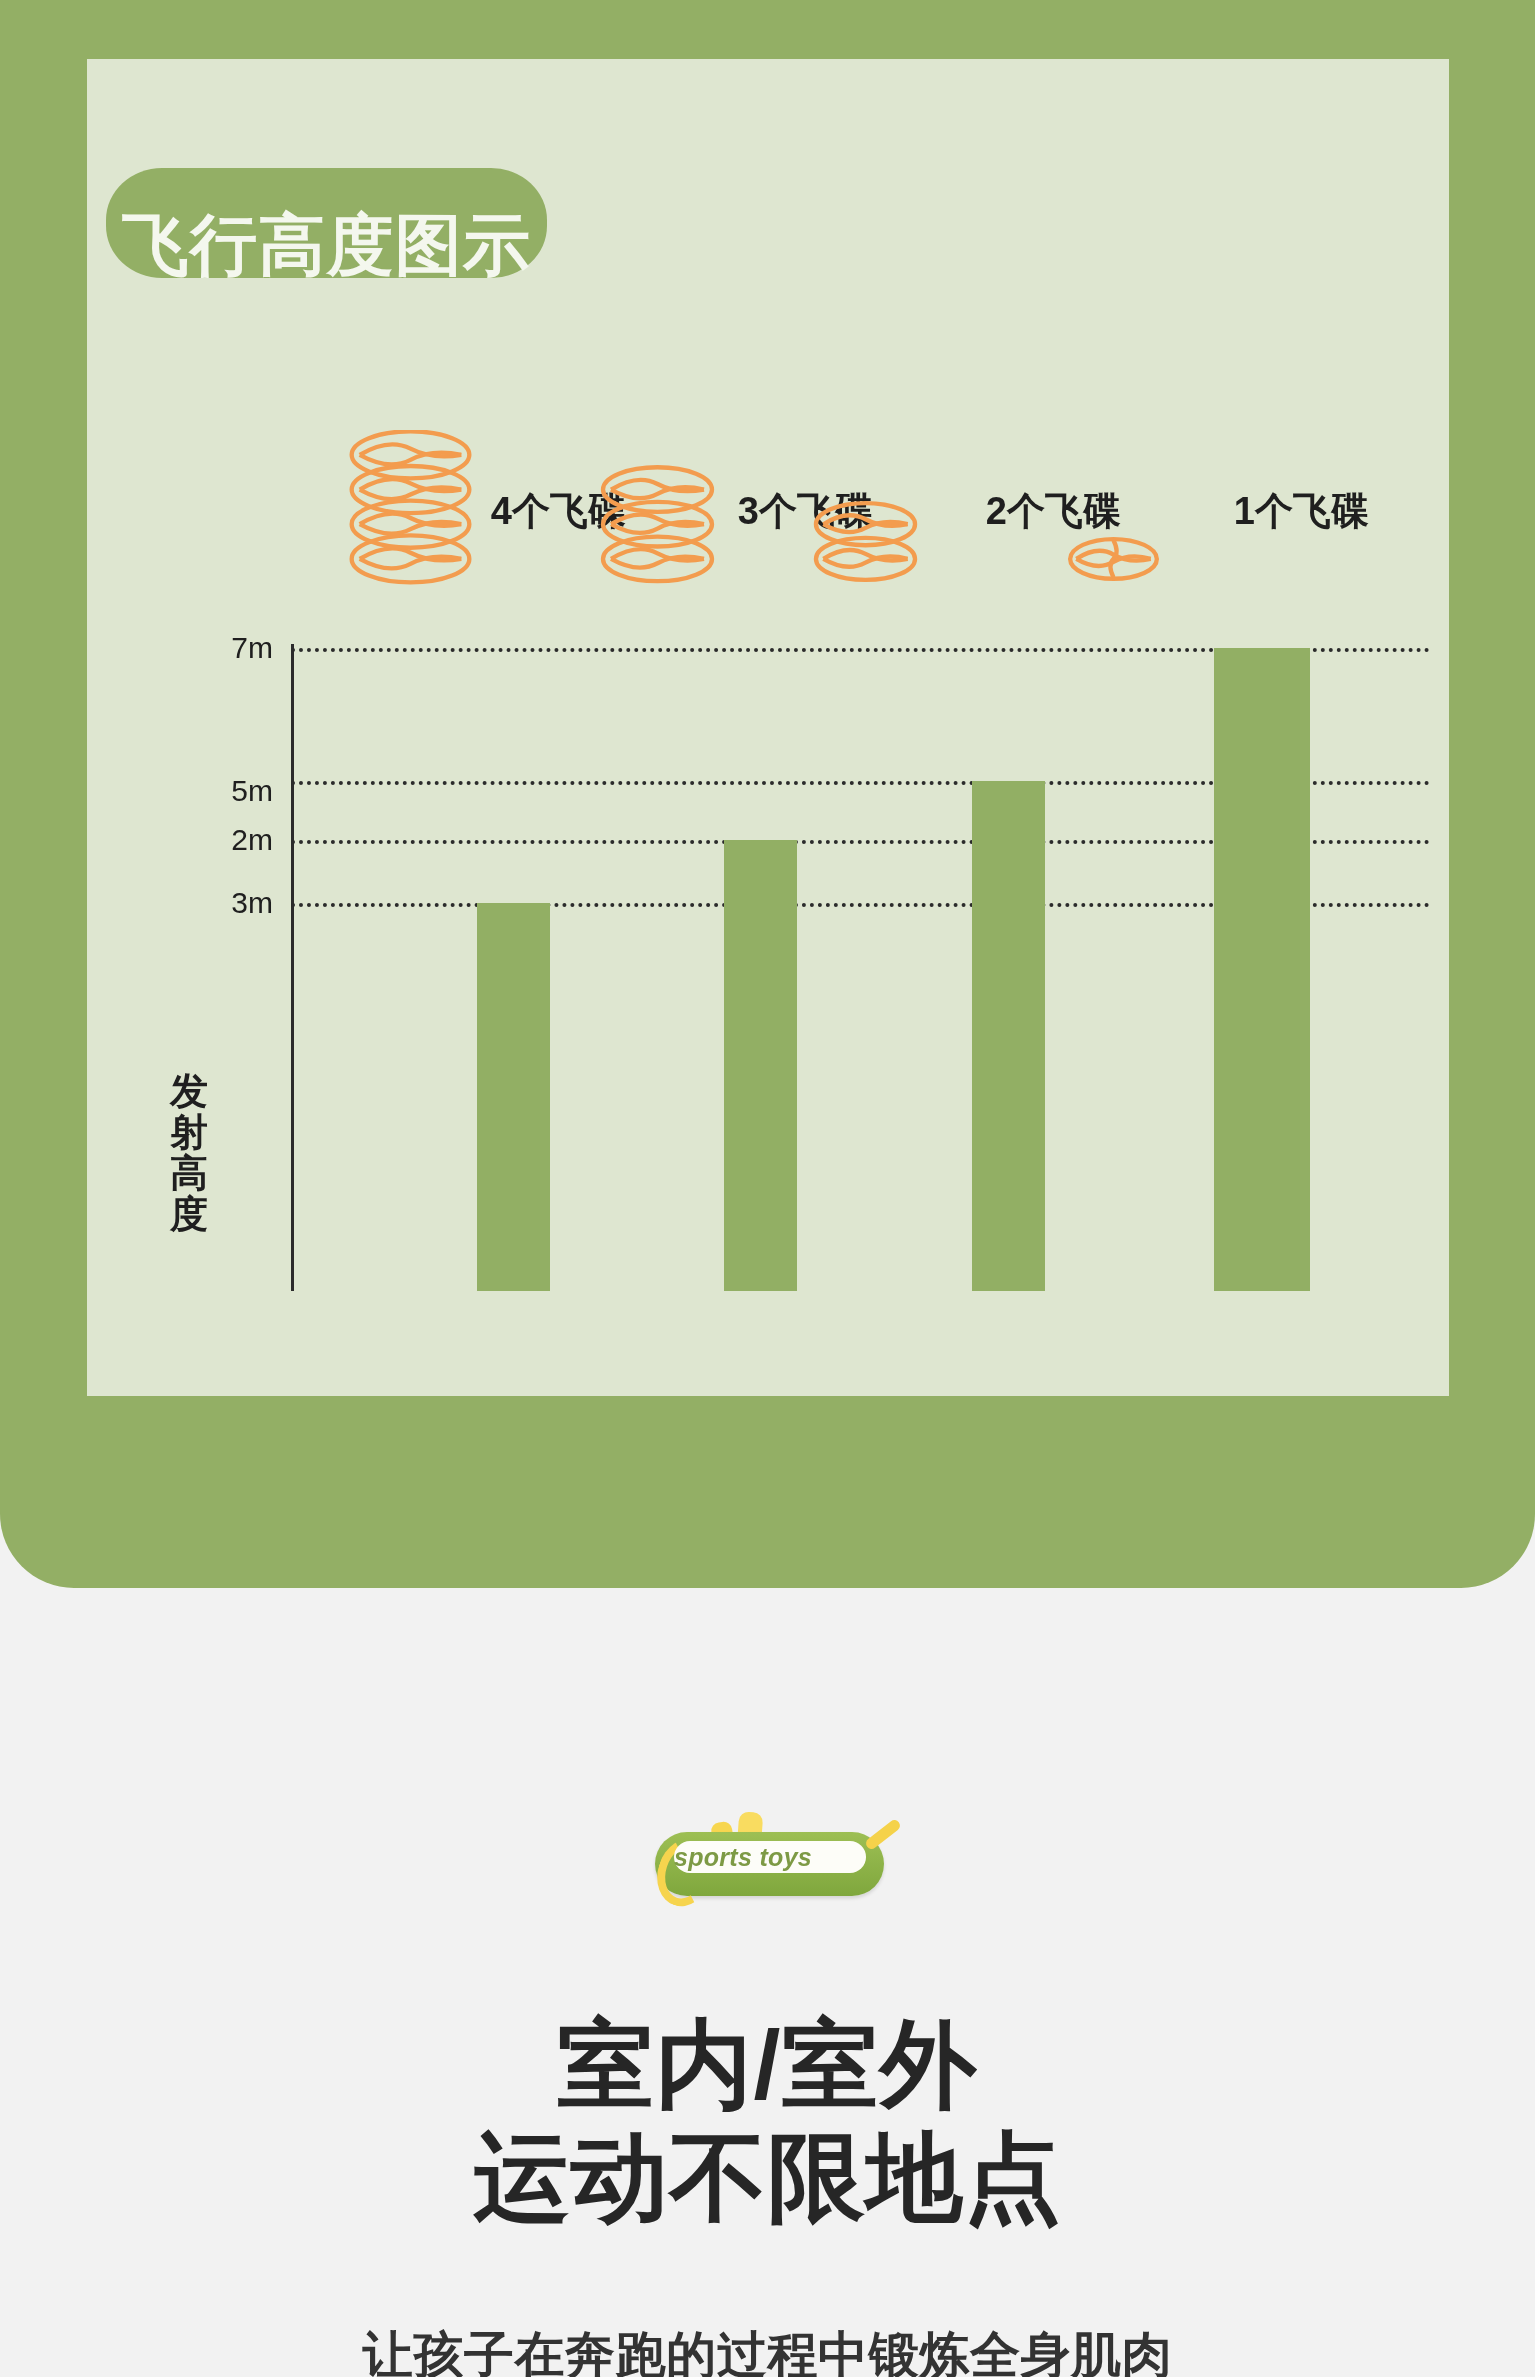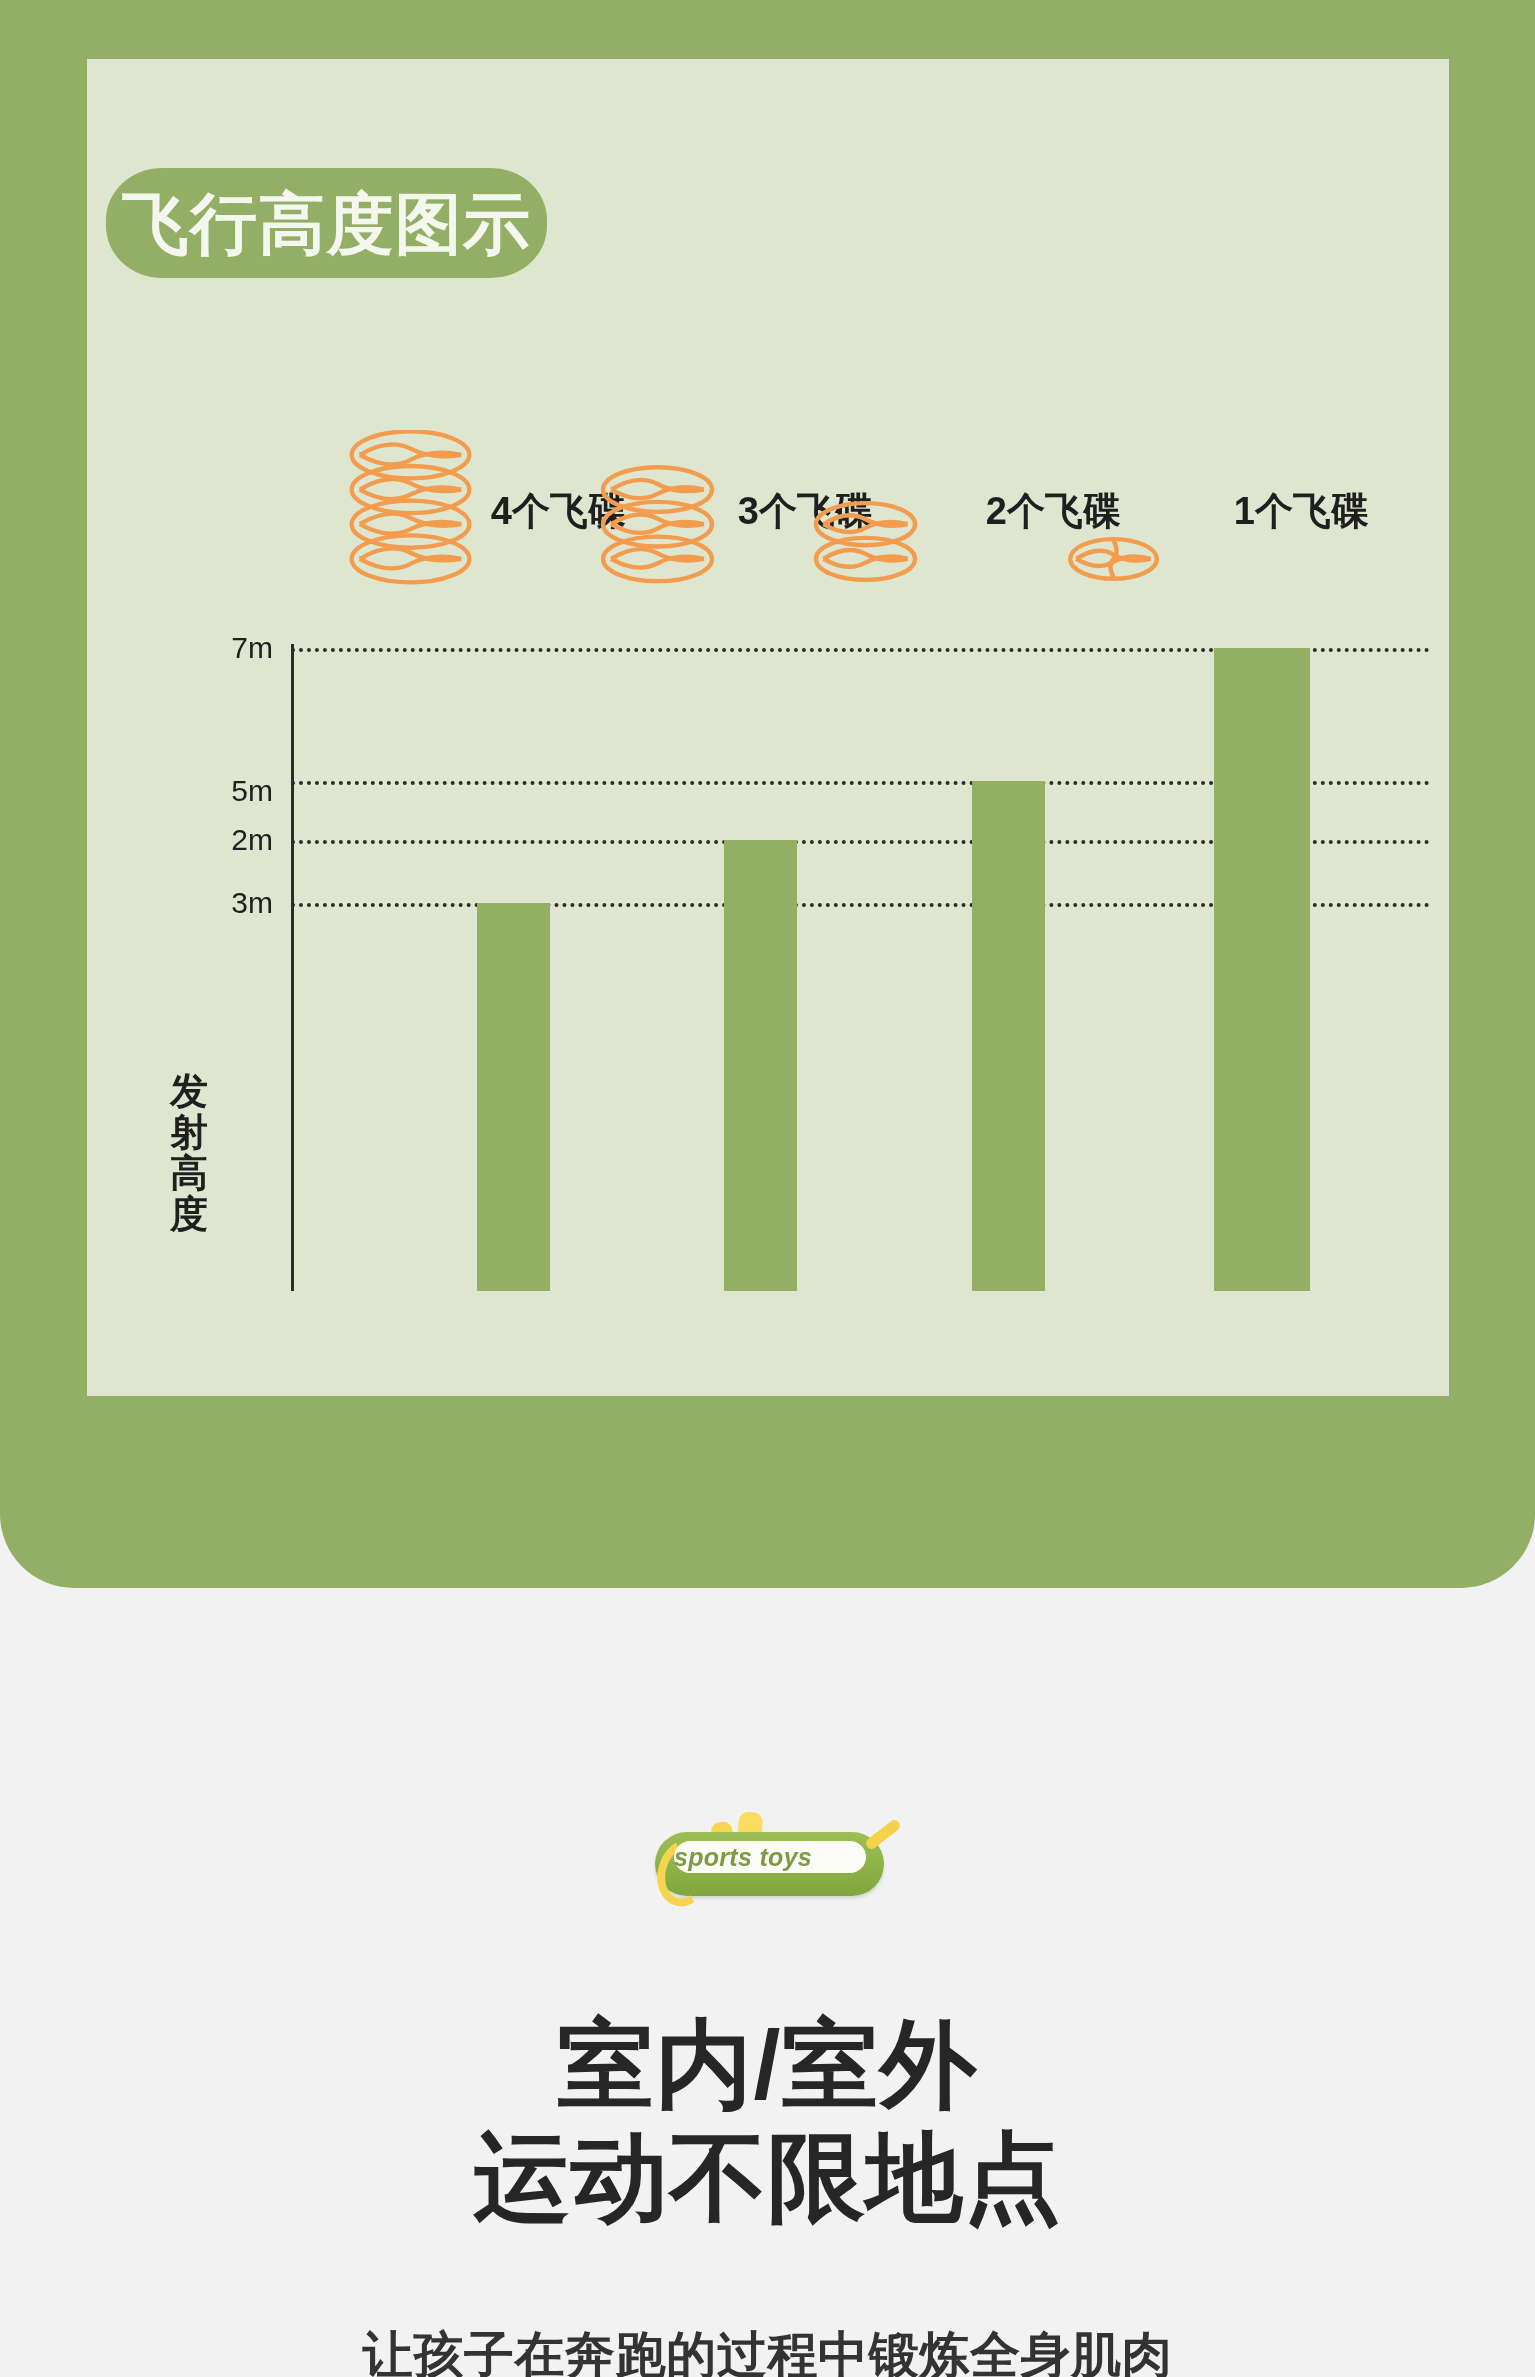--- a/index.html
+++ b/index.html
@@ -43,21 +43,21 @@
   
   .title-pill {
     position: absolute;
     left: 106px;
     top: 168px;
     width: 441px;
     height: 110px;
     background: #93af65;
     border-radius: 56px / 52px;
     display: flex;
-    align-items: center;
+    align-items: flex-end;
     justify-content: center;
   }
   .title-pill-text {
     color: #f4f7ee;
     font-size: 67px;
     font-weight: bold;
     letter-spacing: 1.2px;
     line-height: 1;
     white-space: nowrap;
   }

